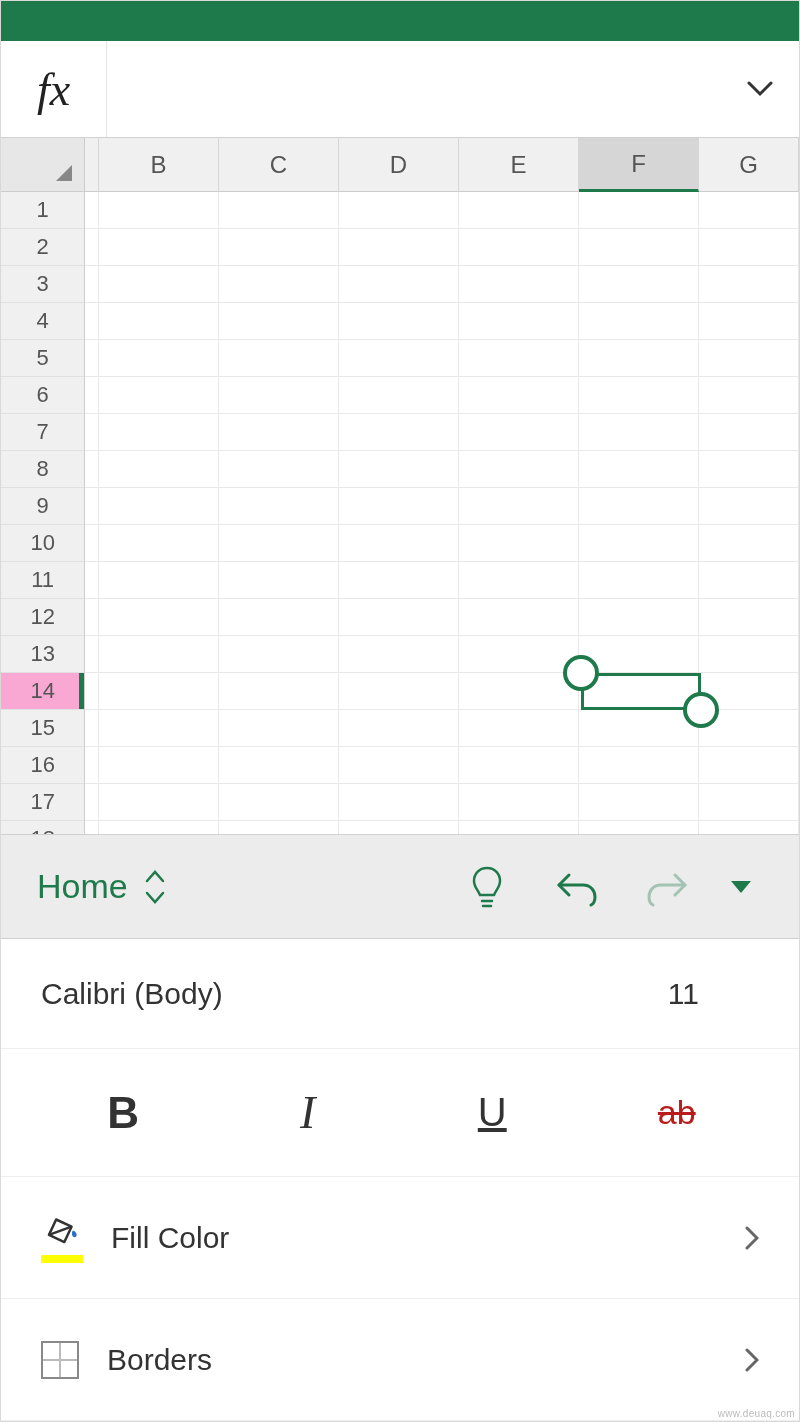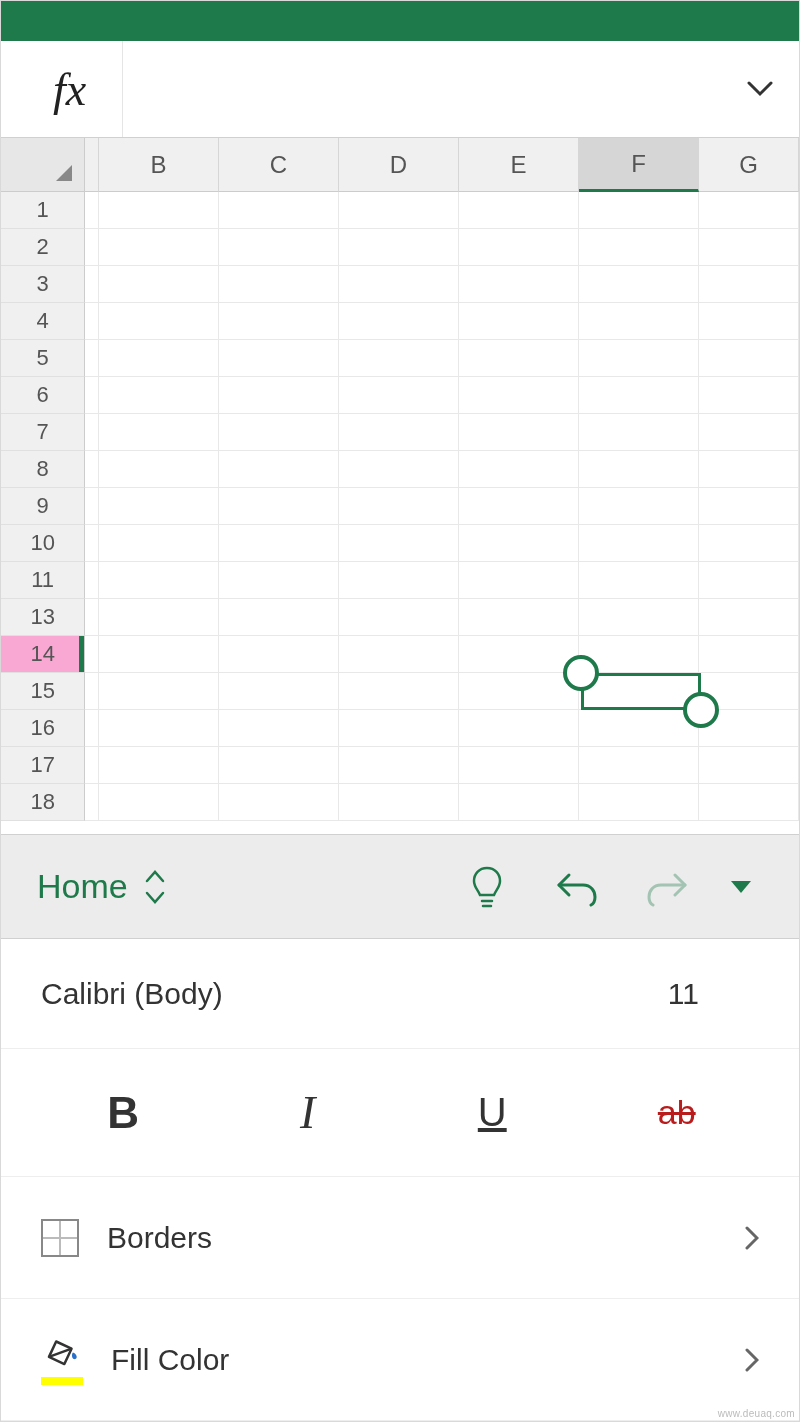--- a/index.html
+++ b/index.html
@@ -2,21 +2,21 @@
 <html><head>
 <meta charset="utf-8">
 <style>
   * { box-sizing: border-box; margin: 0; padding: 0; }
   html, body { width: 800px; height: 1422px; font-family: -apple-system, "Segoe UI", Arial, sans-serif; background: #fff; overflow: hidden; }
   .app { width: 800px; height: 1422px; display: flex; flex-direction: column; border: 1px solid #d9d9d9; position: relative; }
 
   .topbar { height: 42px; background: #1e7a4a; }
 
   .fx-row { height: 102px; display: flex; align-items: stretch; border-bottom: 1px solid #d0d0d0; }
-  .fx-label { width: 106px; display: flex; align-items: center; justify-content: center; font-family: 'Times New Roman', serif; font-style: italic; font-size: 46px; color: #222; border-right: 1px solid #e5e5e5; margin-left: 16px; }
+  .fx-label { width: 106px; display: flex; align-items: center; justify-content: center; font-family: 'Times New Roman', serif; font-style: italic; font-size: 46px; color: #222; border-right: 1px solid #e5e5e5; }
   .fx-input { flex: 1; padding: 6px 10px; }
   .fx-input-field { width: 100%; height: 100%; border: none; outline: none; font-size: 22px; background: transparent; }
   .fx-caret { width: 78px; display: flex; align-items: center; justify-content: center; }
 
   
   .sheet { position: relative; height: 730px; overflow: hidden; background: #fff; }
   .col-headers { display: flex; height: 54px; background: #f0f0f0; }
   .corner { width: 86px; height: 54px; background: #e7e7e7; border-right: 1px solid #ccc; border-bottom: 1px solid #ccc; position: relative; }
   .corner::after { content: ""; position: absolute; right: 12px; bottom: 10px; width: 0; height: 0; border-left: 16px solid transparent; border-bottom: 16px solid #888; }
   .tiny-col { width: 14px; height: 54px; background: #f0f0f0; border-right: 1px solid #d6d6d6; border-bottom: 1px solid #ccc; }
@@ -210,20 +210,30 @@
           <div class="row-head">11</div>
           <div class="tiny-cell"></div>
           <div class="cell"></div>
           <div class="cell"></div>
           <div class="cell"></div>
           <div class="cell"></div>
           <div class="cell"></div>
           <div class="cell" style="flex: 0 0 100px;"></div>
         </div>
         <div class="row">
+          <div class="row-head">12</div>
+          <div class="tiny-cell"></div>
+          <div class="cell"></div>
+          <div class="cell"></div>
+          <div class="cell"></div>
+          <div class="cell"></div>
+          <div class="cell"></div>
+          <div class="cell" style="flex: 0 0 100px;"></div>
+        </div>
+        <div class="row">
           <div class="row-head">13</div>
           <div class="tiny-cell"></div>
           <div class="cell"></div>
           <div class="cell"></div>
           <div class="cell"></div>
           <div class="cell"></div>
           <div class="cell"></div>
           <div class="cell" style="flex: 0 0 100px;"></div>
         </div>
         <div class="row">
@@ -330,44 +340,44 @@
         </div>
       <div class="style-btn italic">
           <span>I</span>
         </div>
       <div class="style-btn underline">
           <span>U</span>
         </div>
       <div class="style-btn strike">
           <span>ab</span>
         </div>
-    </div>
-
-    <div class="menu-row">
-      <div class="borders-icon"></div>
-      <div class="label">Borders</div>
-      <div class="chev">
-        <svg width="14" height="24" viewBox="0 0 14 24">
-            <path d="M2 2 L12 12 L2 22" stroke="#666" stroke-width="3" fill="none" stroke-linecap="round"></path>
-          </svg>
-      </div>
     </div>
 
     <div class="menu-row">
       <div class="fill-icon">
         <svg class="bucket" width="34" height="32" viewBox="0 0 34 32">
           <path d="M6 14 L18 2 L30 14 L18 26 Z" stroke="#333" stroke-width="2.5" fill="none" stroke-linejoin="round"></path>
           <path d="M6 14 L30 14" stroke="#333" stroke-width="2.5"></path>
           <path d="M30 18 C33 20 33 25 30 25 C27 25 27 20 30 18 Z" fill="#2a6fc9"></path>
         </svg>
         <div class="swatch"></div>
       </div>
       <div class="label">Fill Color</div>
       <div class="chev">
         <svg width="14" height="24" viewBox="0 0 14 24">
             <path d="M2 2 L12 12 L2 22" stroke="#666" stroke-width="3" fill="none" stroke-linecap="round"></path>
           </svg>
       </div>
     </div>
+
+    <div class="menu-row">
+      <div class="borders-icon"></div>
+      <div class="label">Borders</div>
+      <div class="chev">
+        <svg width="14" height="24" viewBox="0 0 14 24">
+            <path d="M2 2 L12 12 L2 22" stroke="#666" stroke-width="3" fill="none" stroke-linecap="round"></path>
+          </svg>
+      </div>
+    </div>
   </div>
 
   <div class="watermark">www.deuaq.com</div>
 </div>
 
 </body></html>

